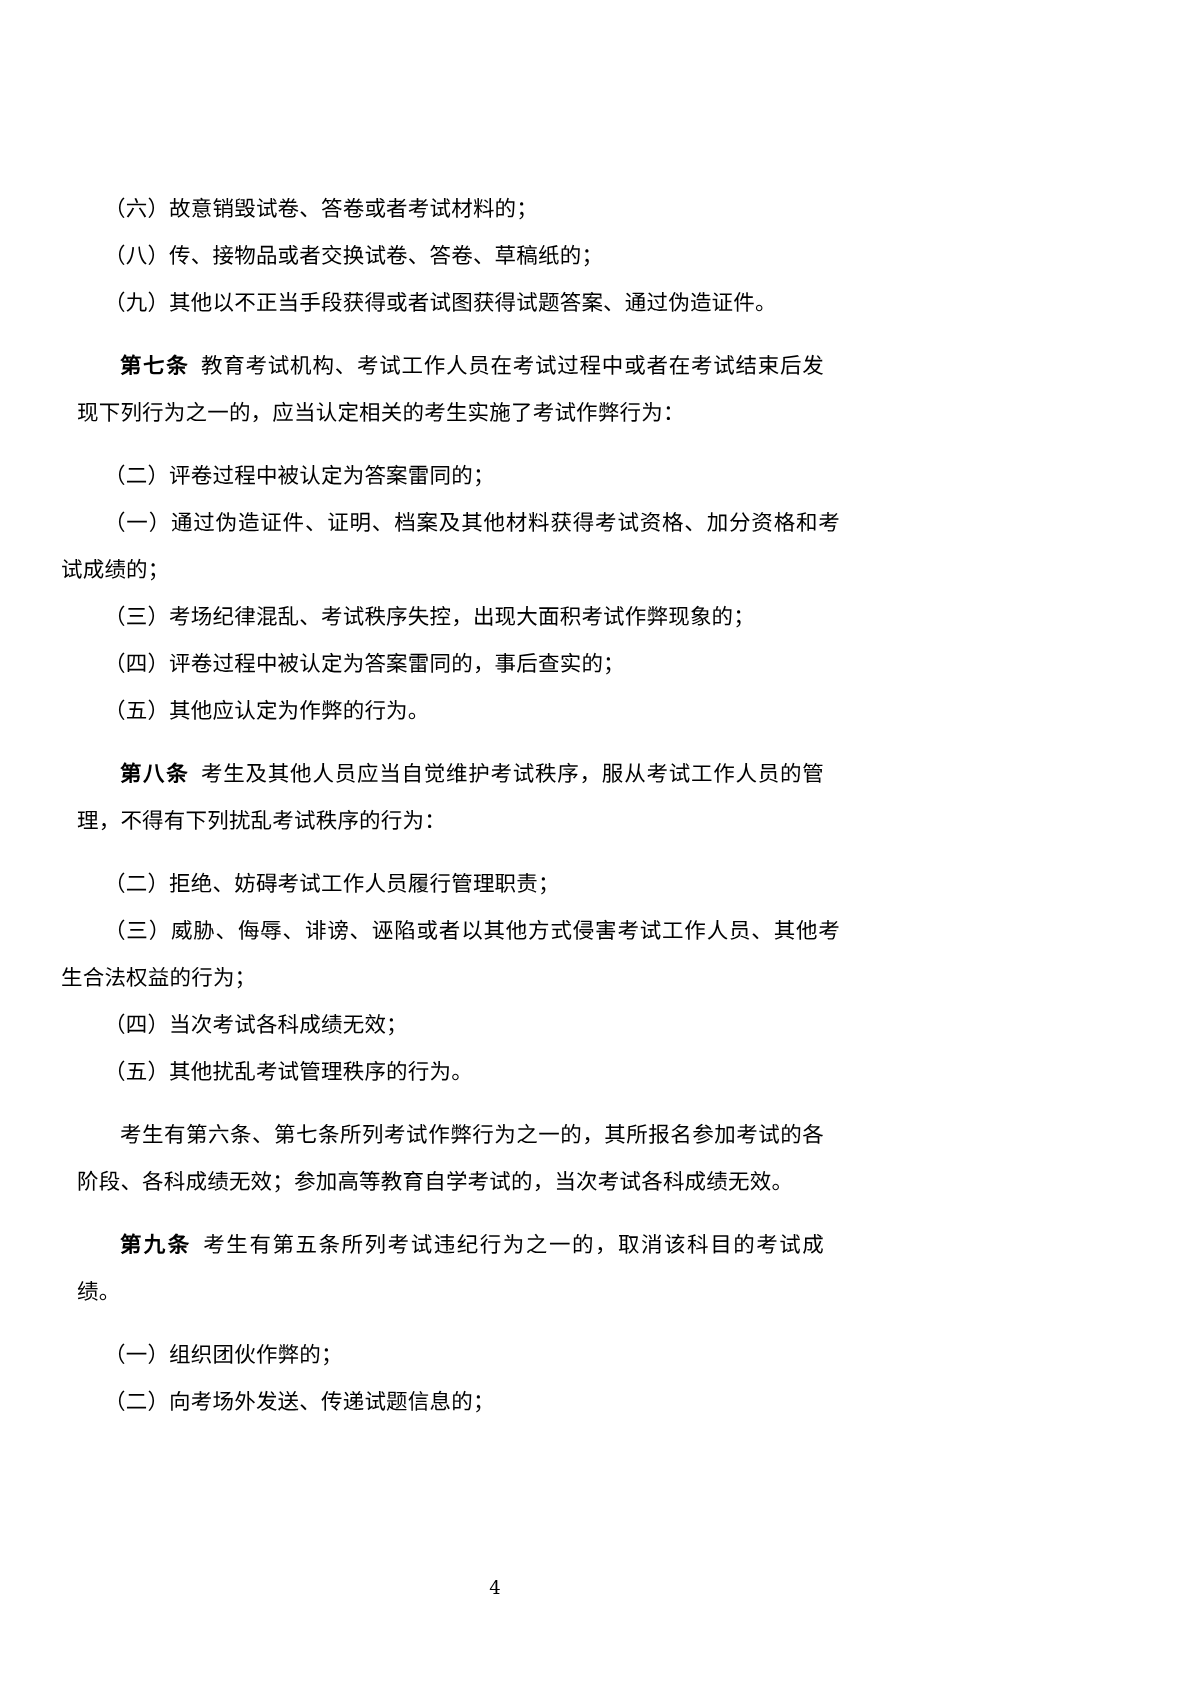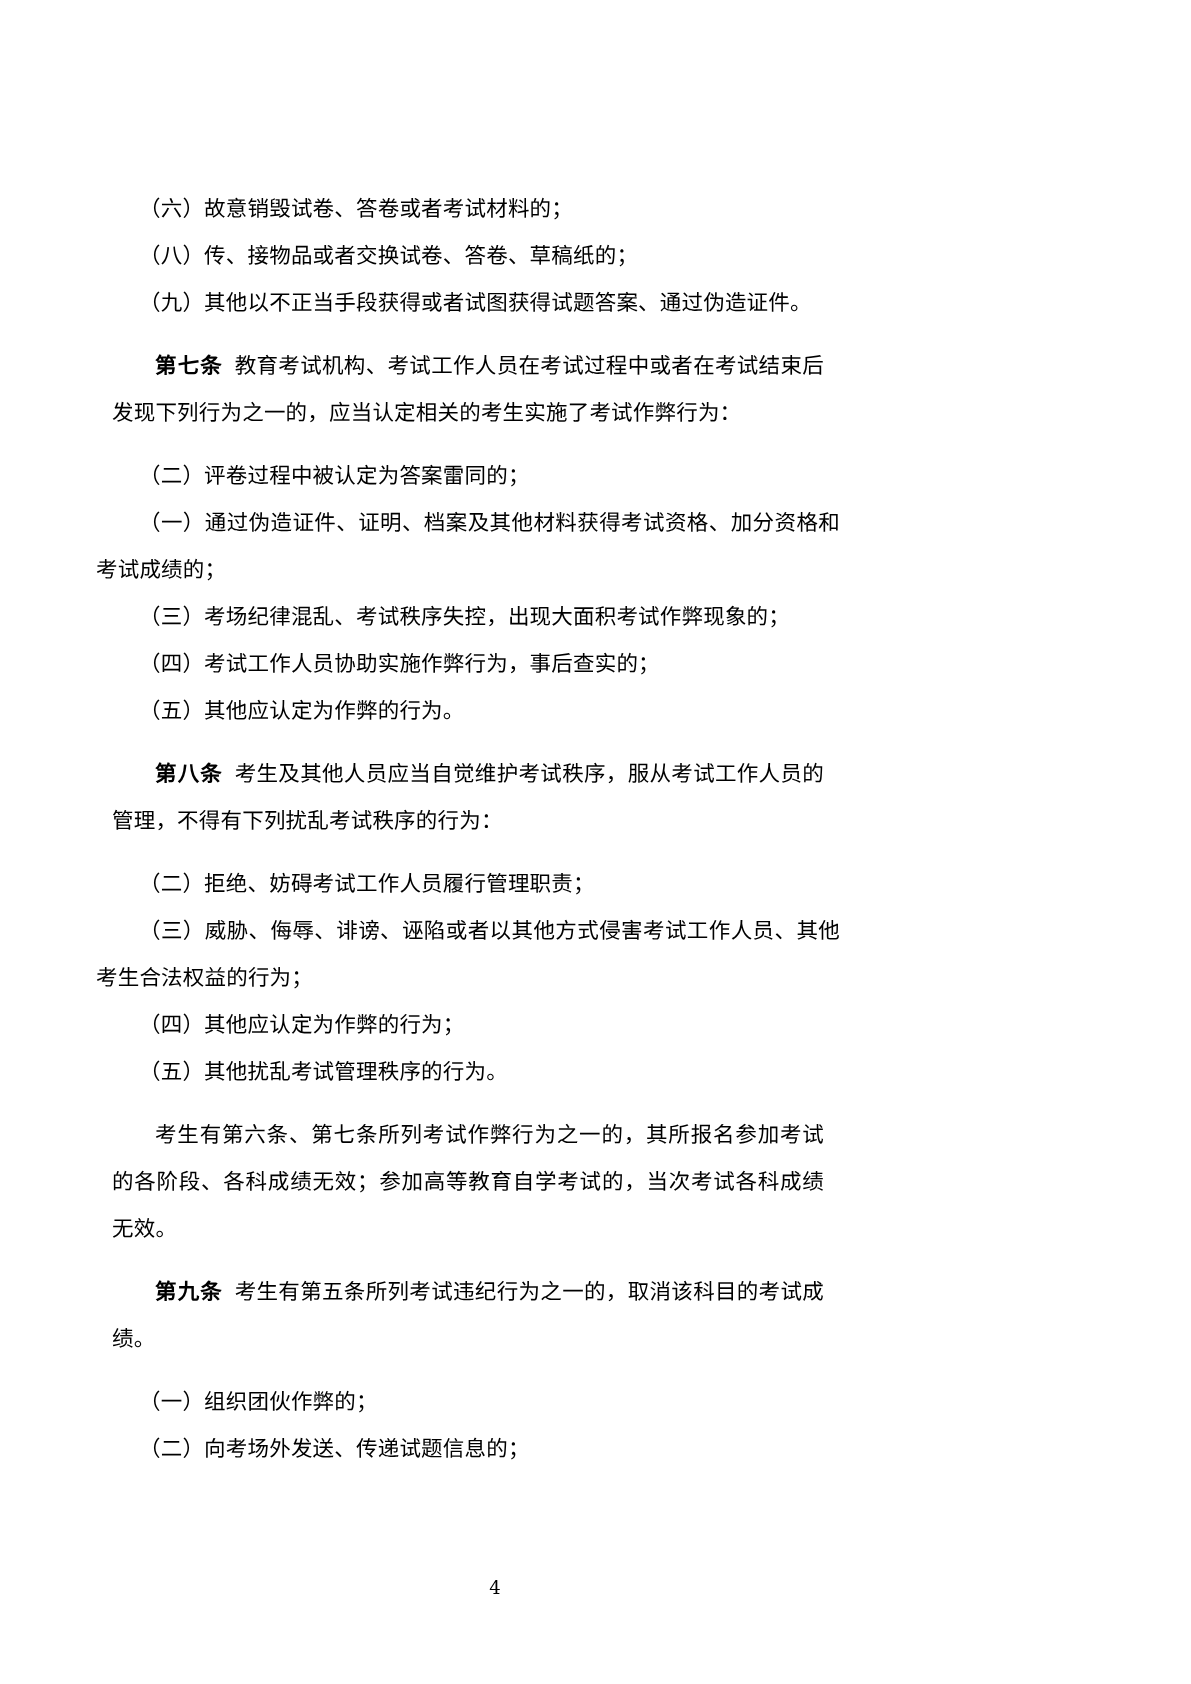--- a/index.html
+++ b/index.html
@@ -13,21 +13,21 @@
     font-family: "DejaVu Serif", "Liberation Serif", serif;
     color: #000000;
     position: relative;
     overflow: hidden;
   }
   .page {
     position: relative;
     width: 990px;
     height: 1684px;
     box-sizing: border-box;
-    padding: 185px 150px 60px 96px;
+    padding: 185px 150px 60px 61px;
   }
   .body-text {
     font-size: 21.5px;
     line-height: 47px;
     text-align: justify;
     text-justify: inter-ideograph;
     letter-spacing: 0.2px;
   }
   .para {
     margin: 16px;
@@ -62,28 +62,28 @@
 
     <p class="item">（六）故意销毁试卷、答卷或者考试材料的；</p>
     <p class="item">（八）传、接物品或者交换试卷、答卷、草稿纸的；</p>
     <p class="item">（九）其他以不正当手段获得或者试图获得试题答案、通过伪造证件。</p>
 
     <p class="para"><span class="article-head gap-after">第七条</span><span>教育考试机构、考试工作人员在考试过程中或者在考试结束后发现下列行为之一的，应当认定相关的考生实施了考试作弊行为：</span></p>
 
     <p class="item">（二）评卷过程中被认定为答案雷同的；</p>
     <p class="item">（一）通过伪造证件、证明、档案及其他材料获得考试资格、加分资格和考试成绩的；</p>
     <p class="item">（三）考场纪律混乱、考试秩序失控，出现大面积考试作弊现象的；</p>
-    <p class="item">（四）考试工作人员协助实施作弊行为，事后查实的；</p>
+    <p class="item">（四）评卷过程中被认定为答案雷同的，事后查实的；</p>
     <p class="item">（五）其他应认定为作弊的行为。</p>
 
     <p class="para"><span class="article-head gap-after">第八条</span><span>考生及其他人员应当自觉维护考试秩序，服从考试工作人员的管理，不得有下列扰乱考试秩序的行为：</span></p>
 
     <p class="item">（二）拒绝、妨碍考试工作人员履行管理职责；</p>
     <p class="item">（三）威胁、侮辱、诽谤、诬陷或者以其他方式侵害考试工作人员、其他考生合法权益的行为；</p>
-    <p class="item">（四）其他应认定为作弊的行为；</p>
+    <p class="item">（四）当次考试各科成绩无效；</p>
     <p class="item">（五）其他扰乱考试管理秩序的行为。</p>
 
     <p class="para">考生有第六条、第七条所列考试作弊行为之一的，其所报名参加考试的各阶段、各科成绩无效；参加高等教育自学考试的，当次考试各科成绩无效。</p>
 
     <p class="para"><span class="article-head gap-after">第九条</span><span>考生有第五条所列考试违纪行为之一的，取消该科目的考试成绩。</span></p>
 
     <p class="item">（一）组织团伙作弊的；</p>
     <p class="item">（二）向考场外发送、传递试题信息的；</p>
 
   </div>

